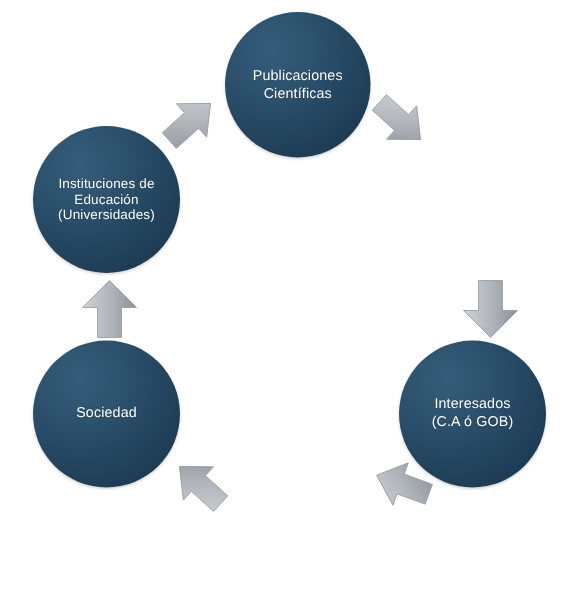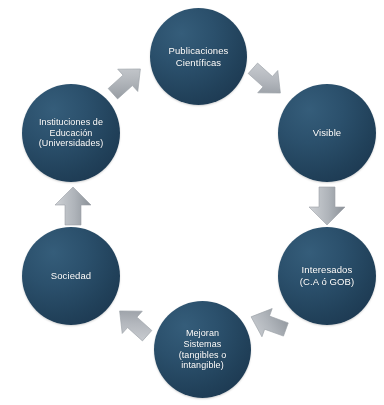--- a/index.html
+++ b/index.html
@@ -45,21 +45,21 @@
     left: 150px; top: 8px; width: 97px; height: 97px;
   }
   #node-publicaciones .node-label { font-size: 9.5px; }
 
   #node-visible {
     left: 278px; top: 84px; width: 98px; height: 98px;
   }
   #node-visible .node-label { font-size: 9.5px; }
 
   #node-interesados {
-    left: 278px; top: 227px; width: 98px; height: 98px;
+    left: 266px; top: 227px; width: 98px; height: 98px;
   }
   #node-interesados .node-label { font-size: 9.5px; }
 
   #node-mejoran {
     left: 154px; top: 301px; width: 97px; height: 97px;
   }
   #node-mejoran .node-label { font-size: 9px; }
 
   #node-sociedad {
     left: 22px; top: 227px; width: 98px; height: 98px;
@@ -89,31 +89,25 @@
 </style>
 </head>
 <body>
 
 <div id="diagram">
 
   <div class="node" id="node-publicaciones">
     <span class="node-label">Publicaciones<br>Científicas</span>
   </div>
 
-  <div class="node" id="node-visible">
-    <span class="node-label">Visible</span>
-  </div>
 
   <div class="node" id="node-interesados">
     <span class="node-label">Interesados<br>(C.A ó GOB)</span>
   </div>
 
-  <div class="node" id="node-mejoran">
-    <span class="node-label">Mejoran<br>Sistemas<br>(tangibles o<br>intangible)</span>
-  </div>
 
   <div class="node" id="node-instituciones">
     <span class="node-label">Instituciones de<br>Educación<br>(Universidades)</span>
   </div>
 
   <div class="node" id="node-sociedad">
     <span class="node-label">Sociedad</span>
   </div>
 
   <div class="arrow" id="arrow-instituciones-publicaciones">

